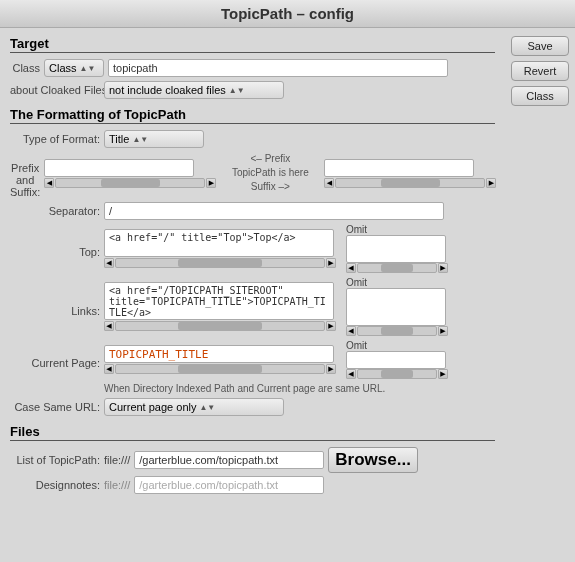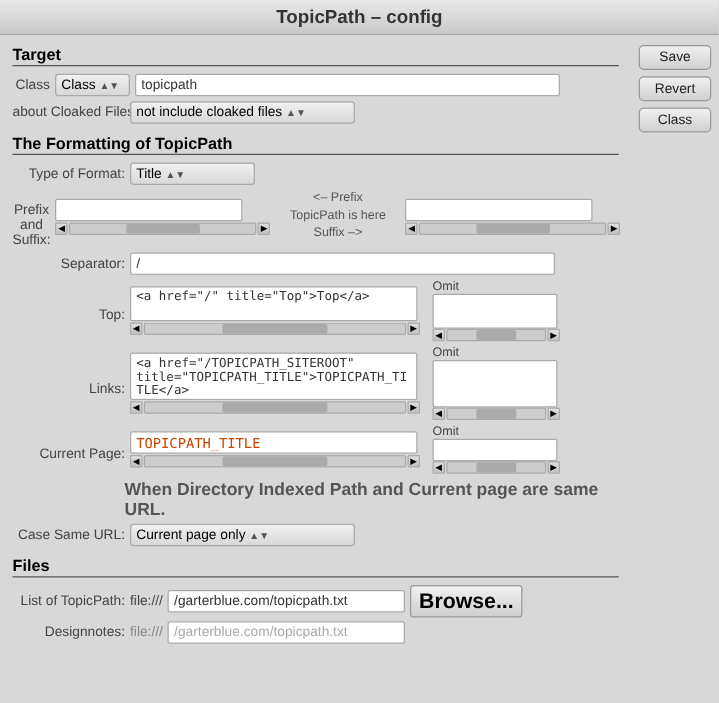--- a/index.html
+++ b/index.html
@@ -376,21 +376,21 @@
             <div class="mini-scrollbar" style="width:80px;">
                 <div class="mini-scrollbar-thumb"></div>
               </div>
             <div class="scroll-arrow">▶</div>
           </div>
         </div>
       </div>
 
       <div class="row" style="margin-top:4px;">
         <div class="label label-caseurl" style="text-align:right;"></div>
-        <div style="font-size:14px; color:#555;font-weight:bold;">When Directory Indexed Path and Current page are same URL.</div>
+        <div style="font-size:10px; color:#555;">When Directory Indexed Path and Current page are same URL.</div>
       </div>
       <div class="row">
         <div class="label label-caseurl">Case Same URL:</div>
         <div class="select-box select-box-caseurl">
           <span>Current page only</span>
           <span class="select-arrow">▲▼</span>
         </div>
       </div>
     </div>
 

